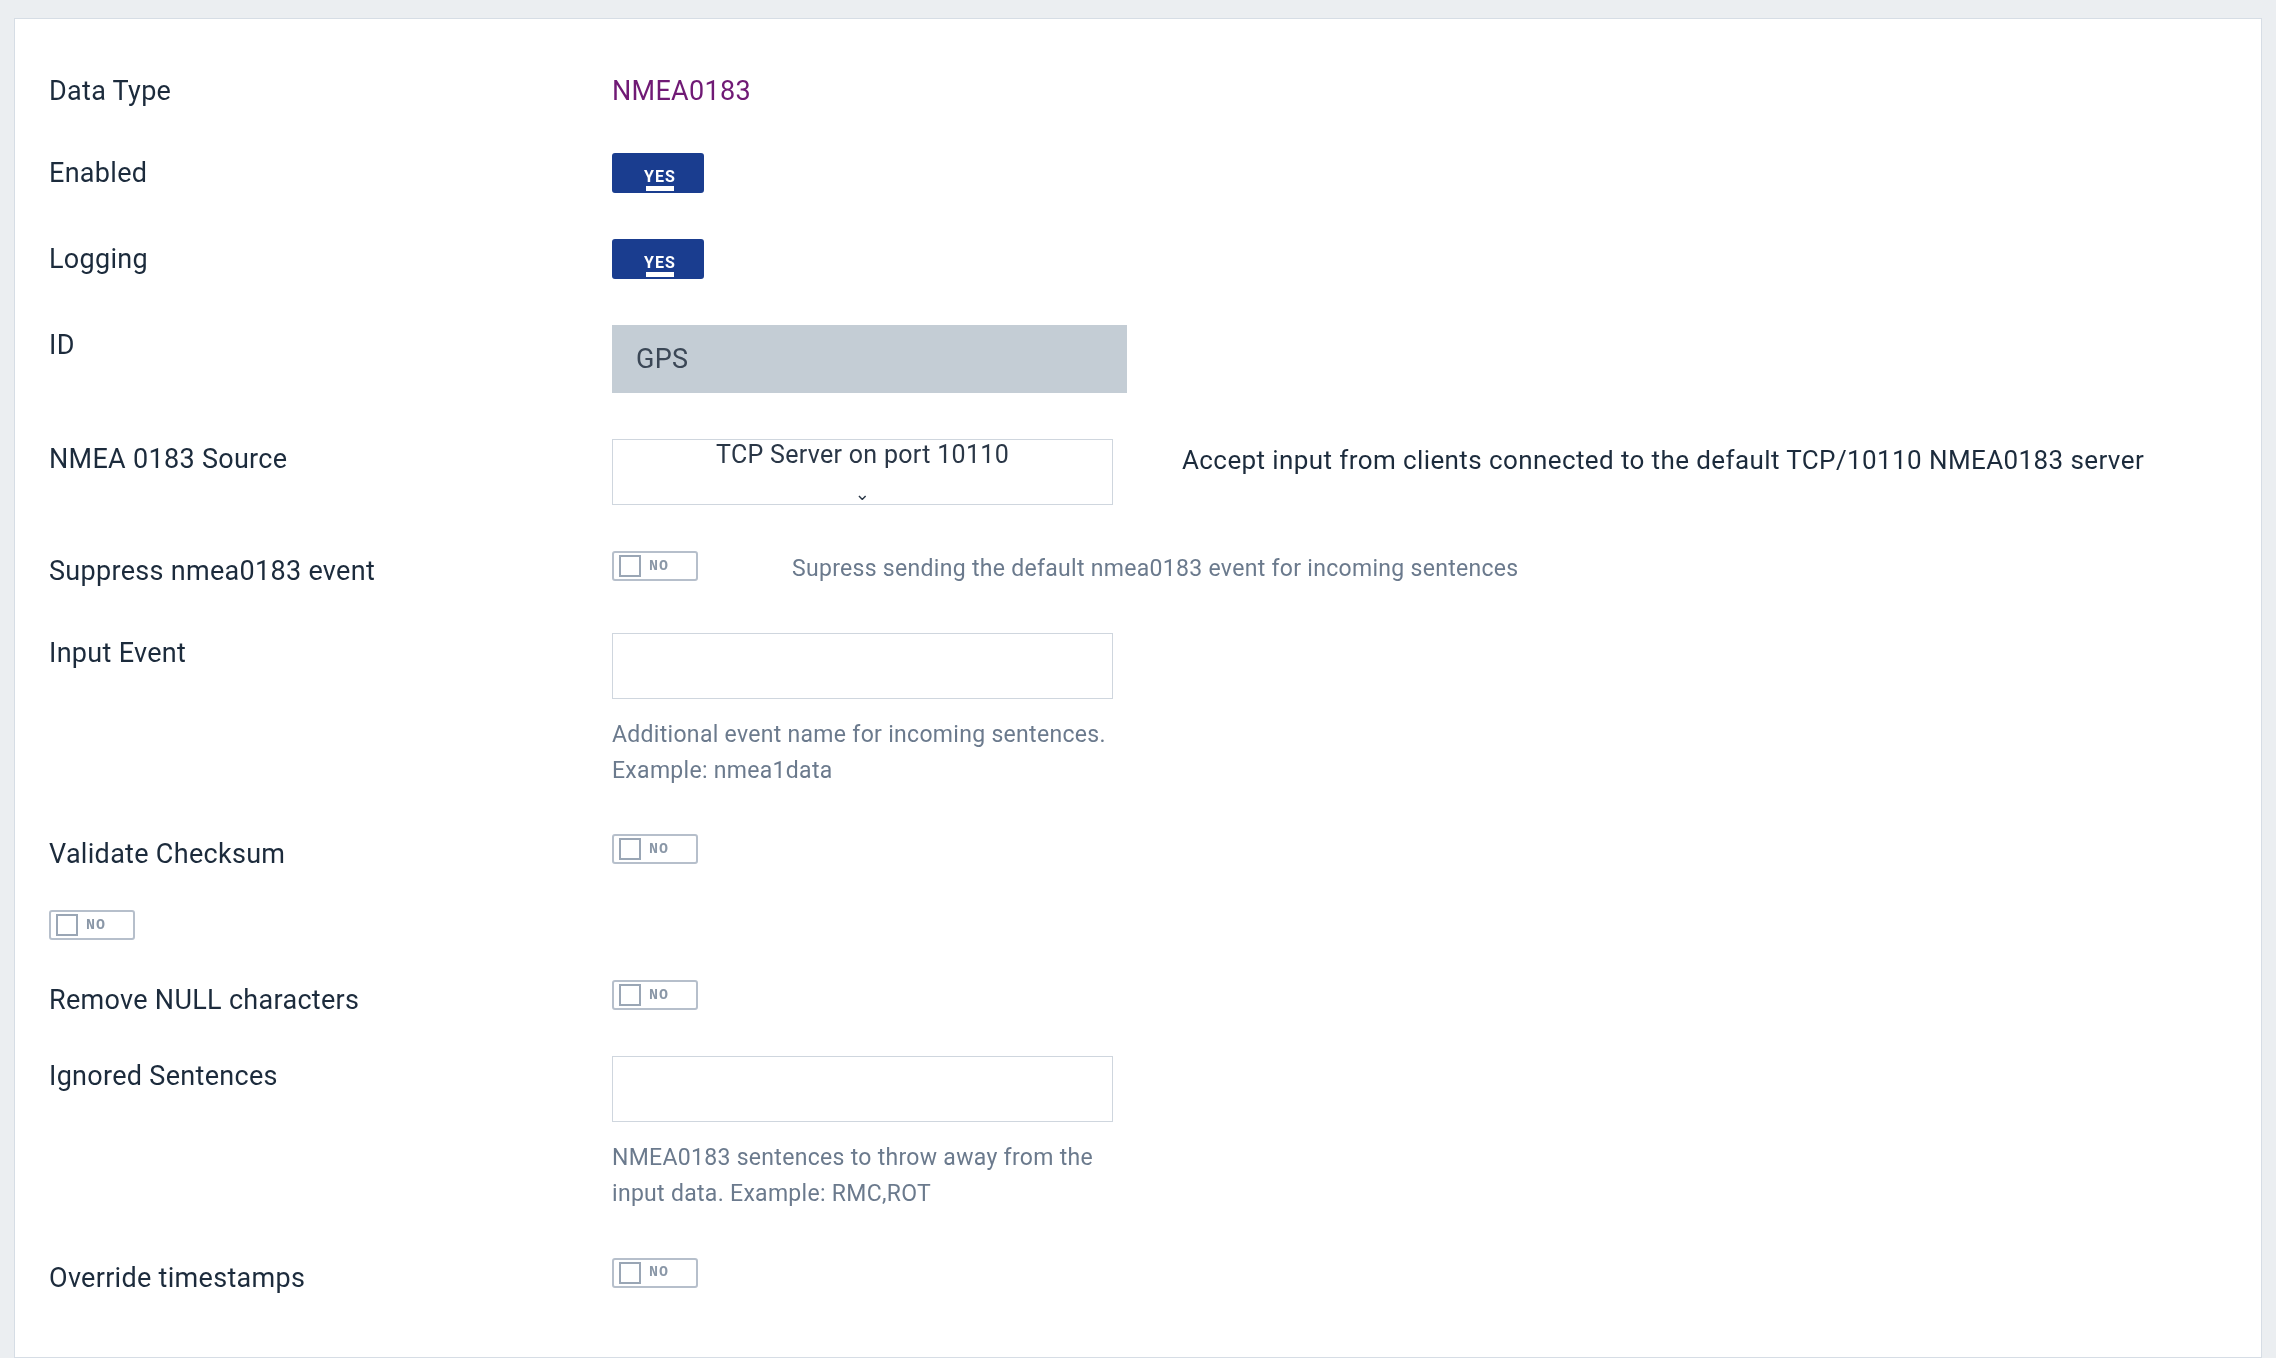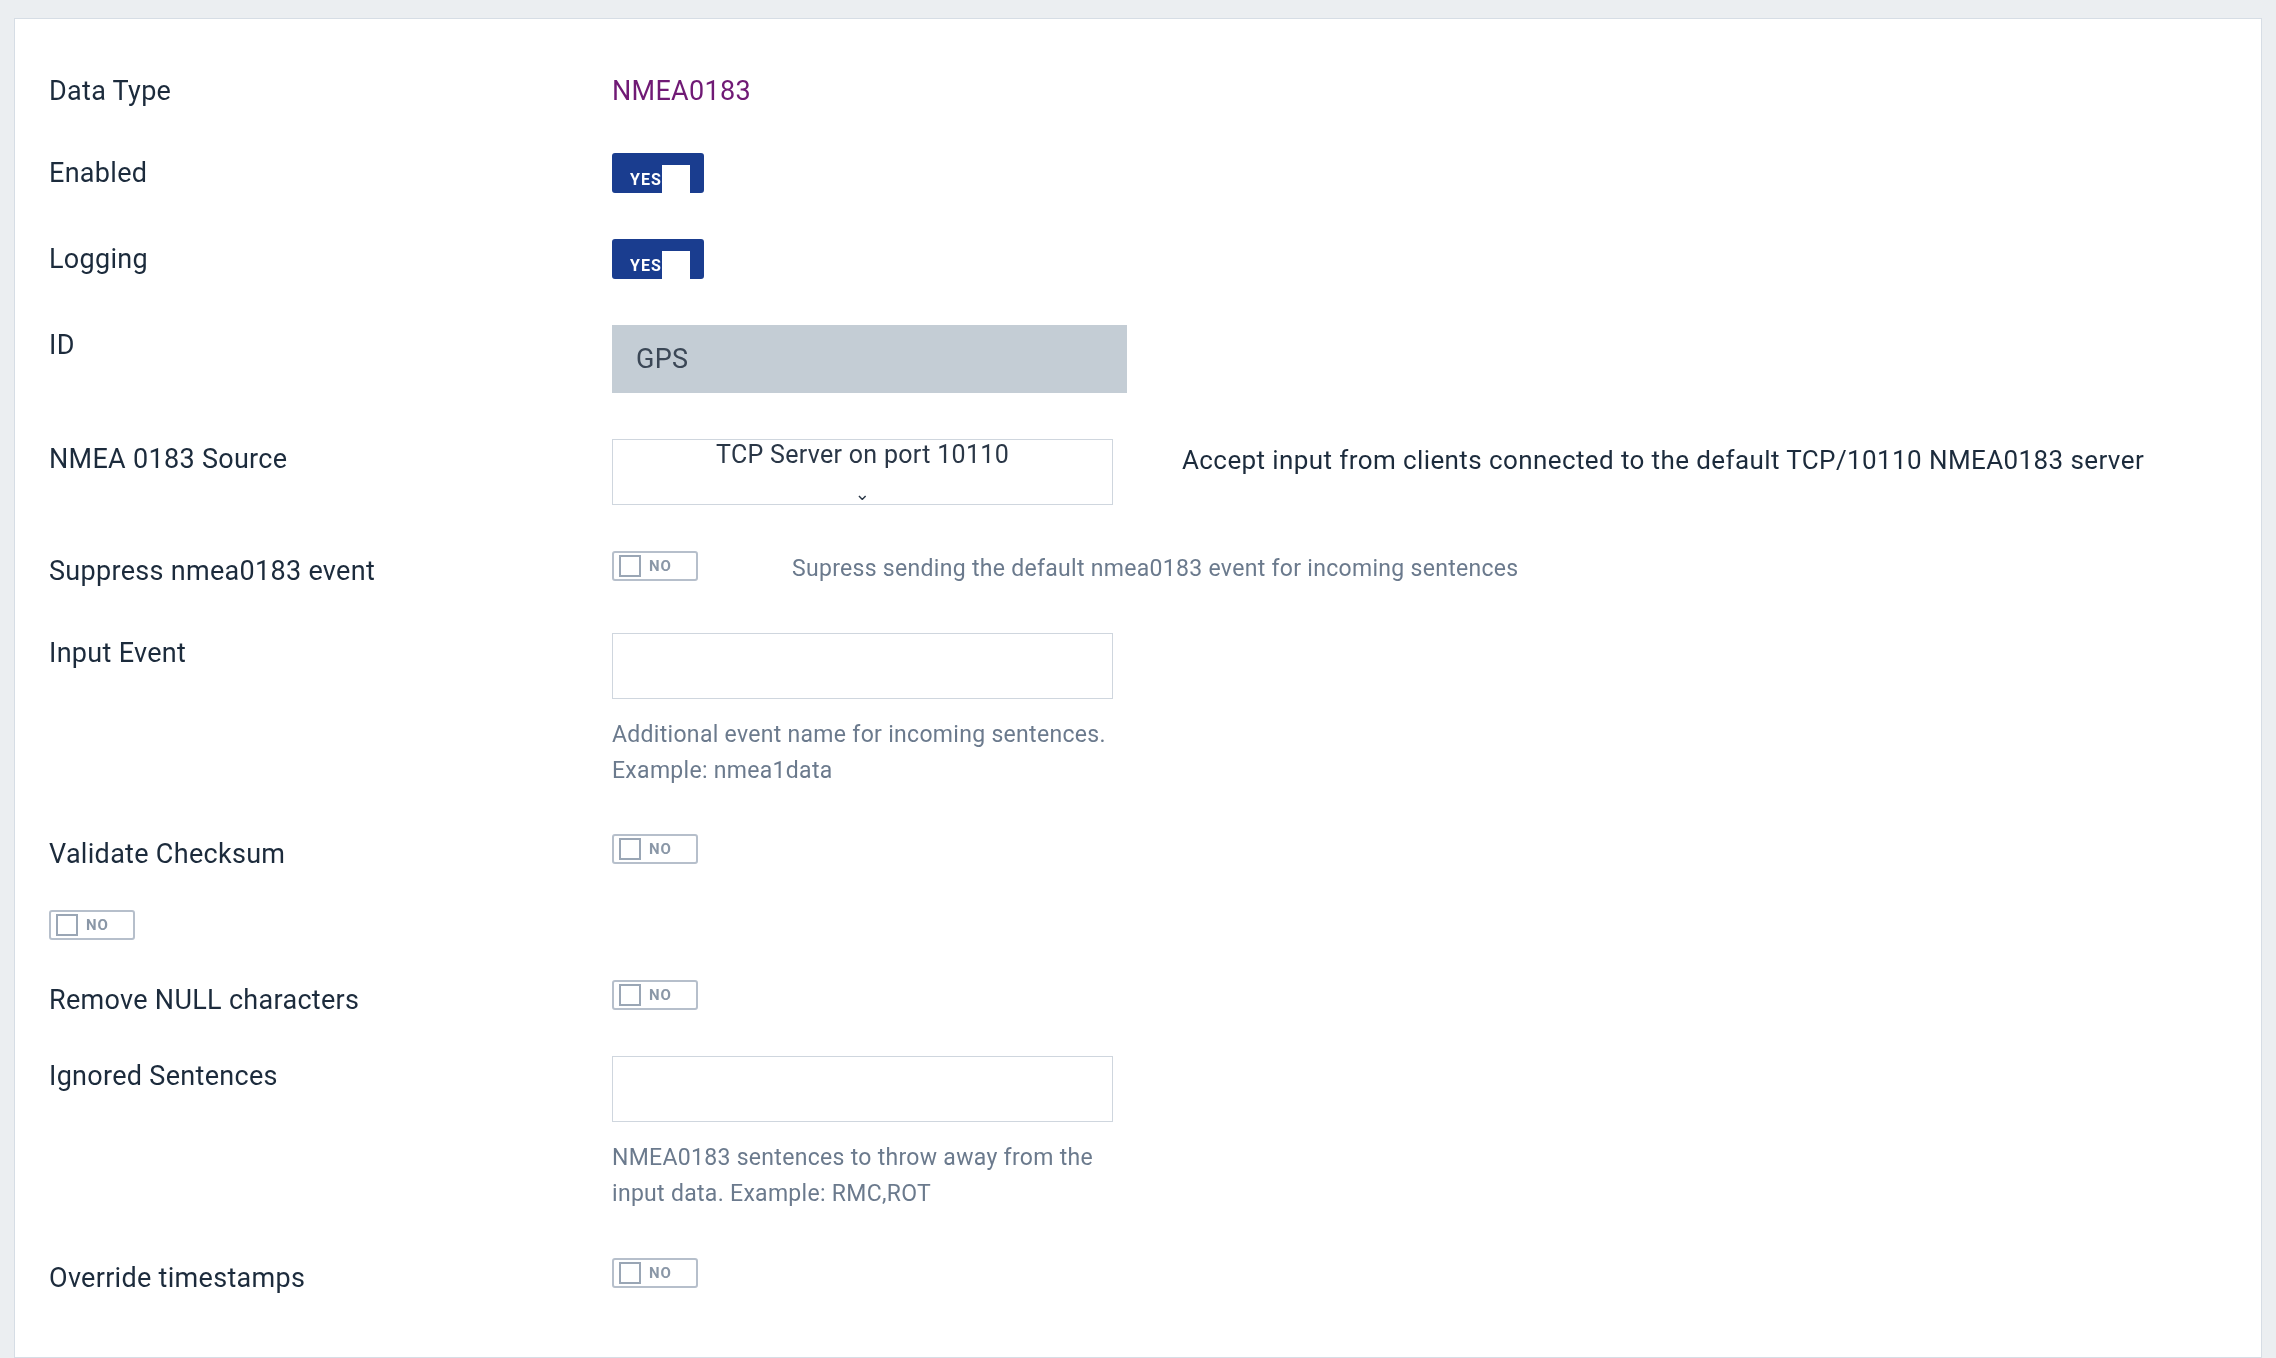--- a/index.html
+++ b/index.html
@@ -69,41 +69,43 @@
     border-radius: 3px;
     cursor: pointer;
     user-select: none;
     border: 2px solid transparent;
   }
   .toggle.on {
     background: #1a3d8f;
     border-color: #1a3d8f;
     width: 92px;
     padding: 12px 4px 0 8px;
-    justify-content: center;
+    justify-content: flex-end;
+    flex-direction: column;
   }
   .toggle.on .tlabel {
     color: #ffffff;
     font-size: 16px;
     font-weight: 700;
     letter-spacing: 1px;
   }
   .toggle.on .knob {
     width: 28px;
     height: 28px;
     background: #ffffff;
   }
   .toggle.off {
     background: #ffffff;
     border-color: #b6bfcb;
     width: 86px;
     padding: 0 8px 0 5px;
     justify-content: flex-start;
     height: 30px;
     gap: 8px;
+    font-family: Liberation Mono, monospace;
   }
   .toggle.off .knob {
     width: 22px;
     height: 22px;
     background: #ffffff;
     border: 2px solid #9aa6b5;
   }
   .toggle.off .tlabel {
     color: #8a97a7;
     font-size: 15px;

